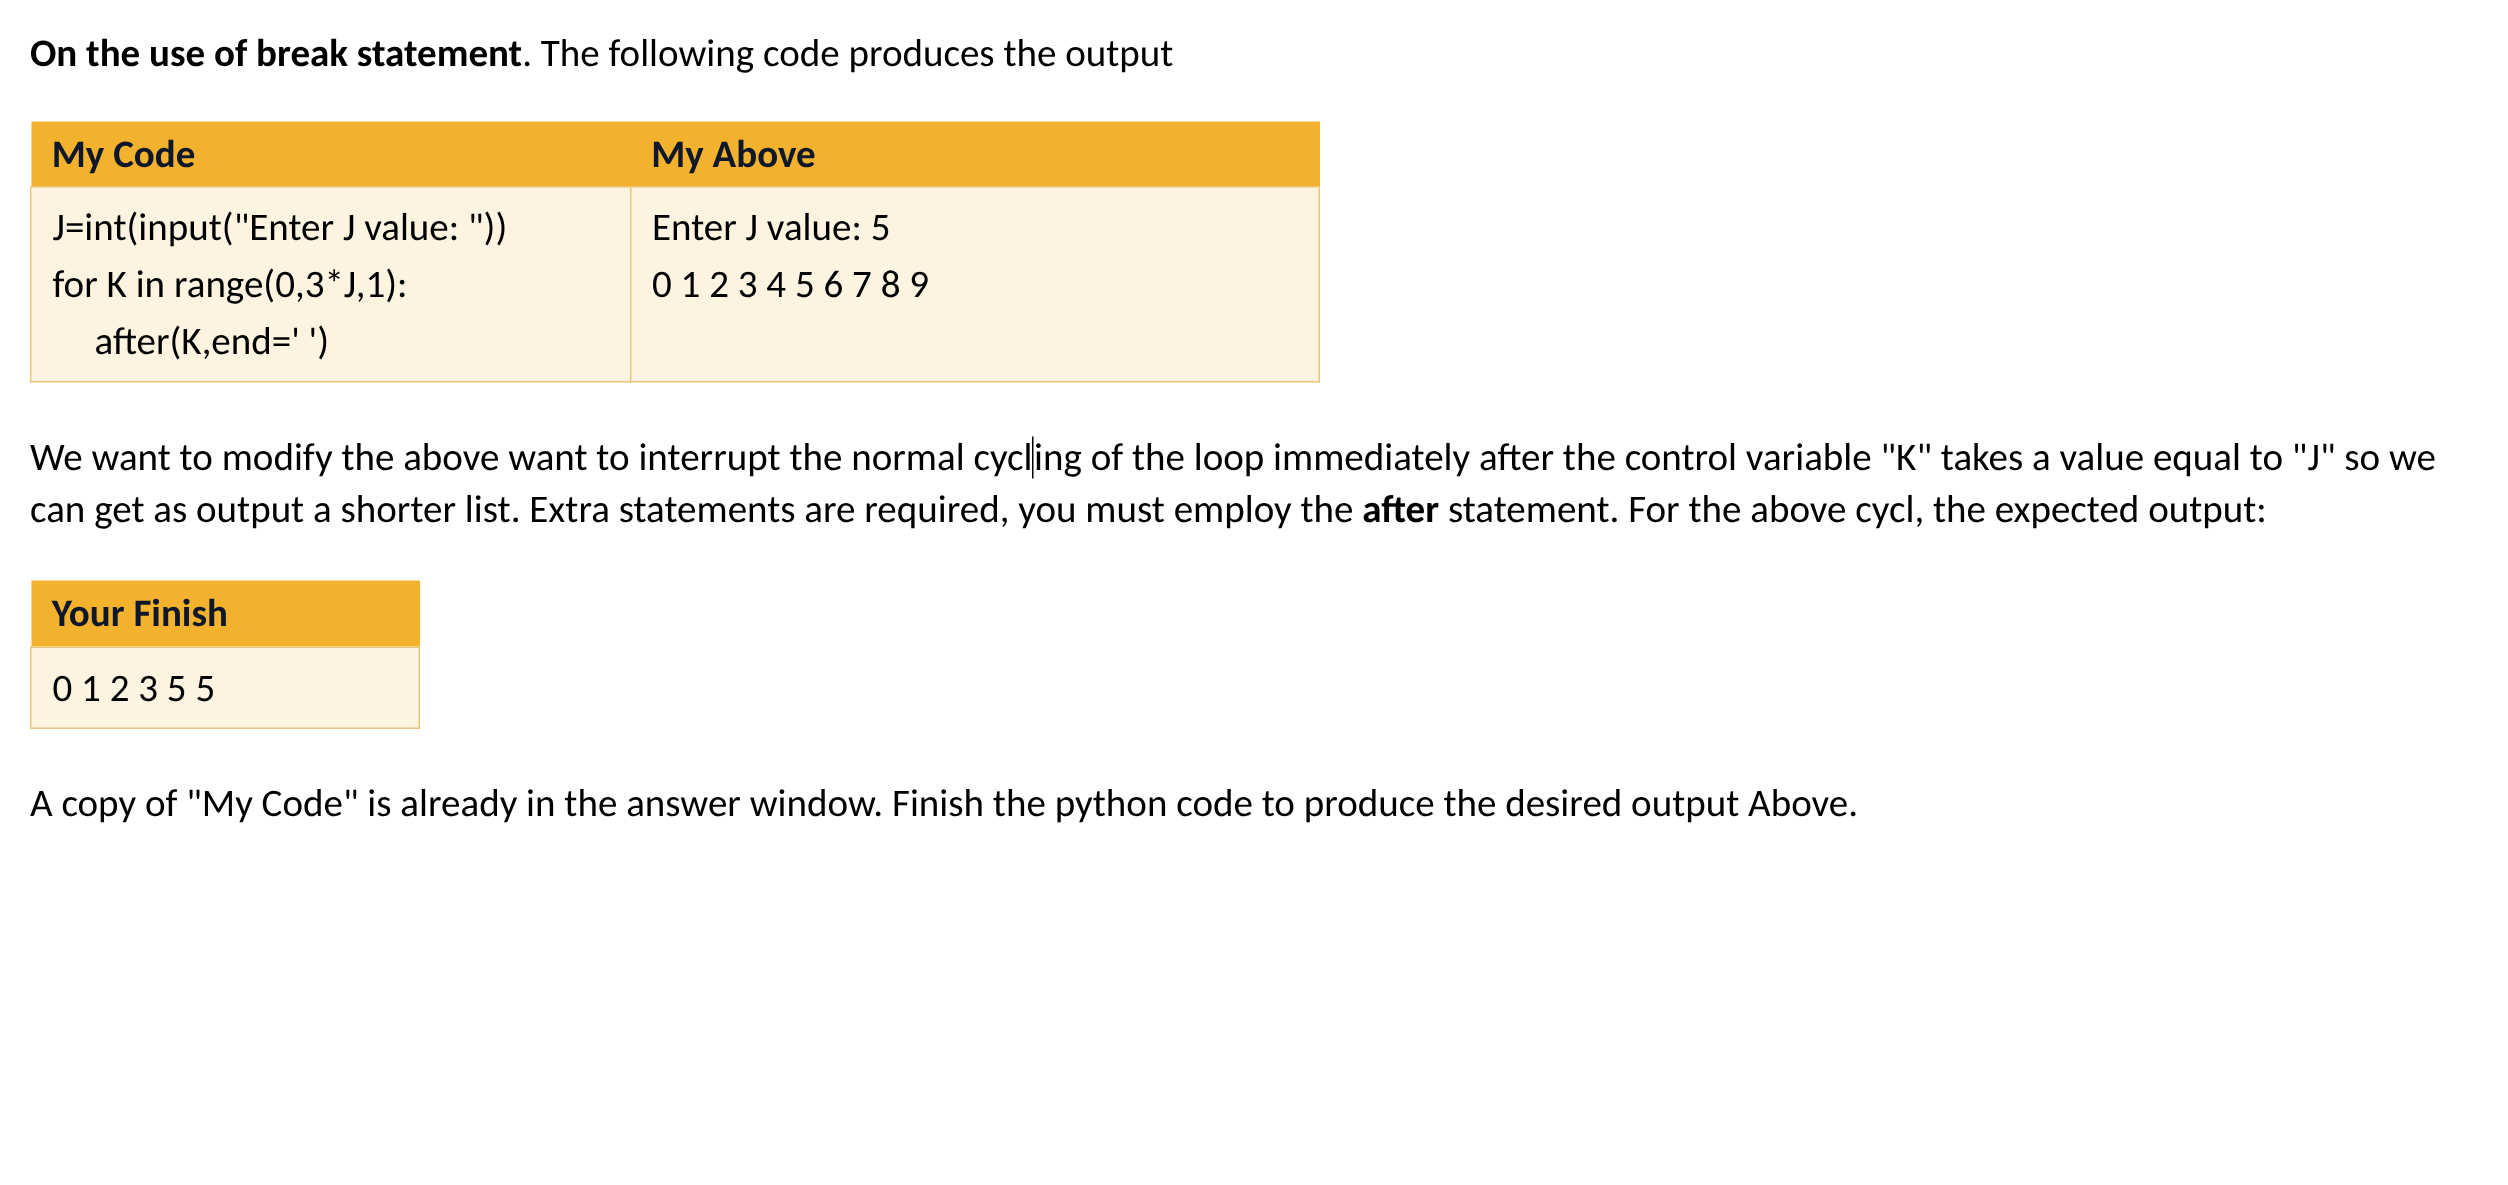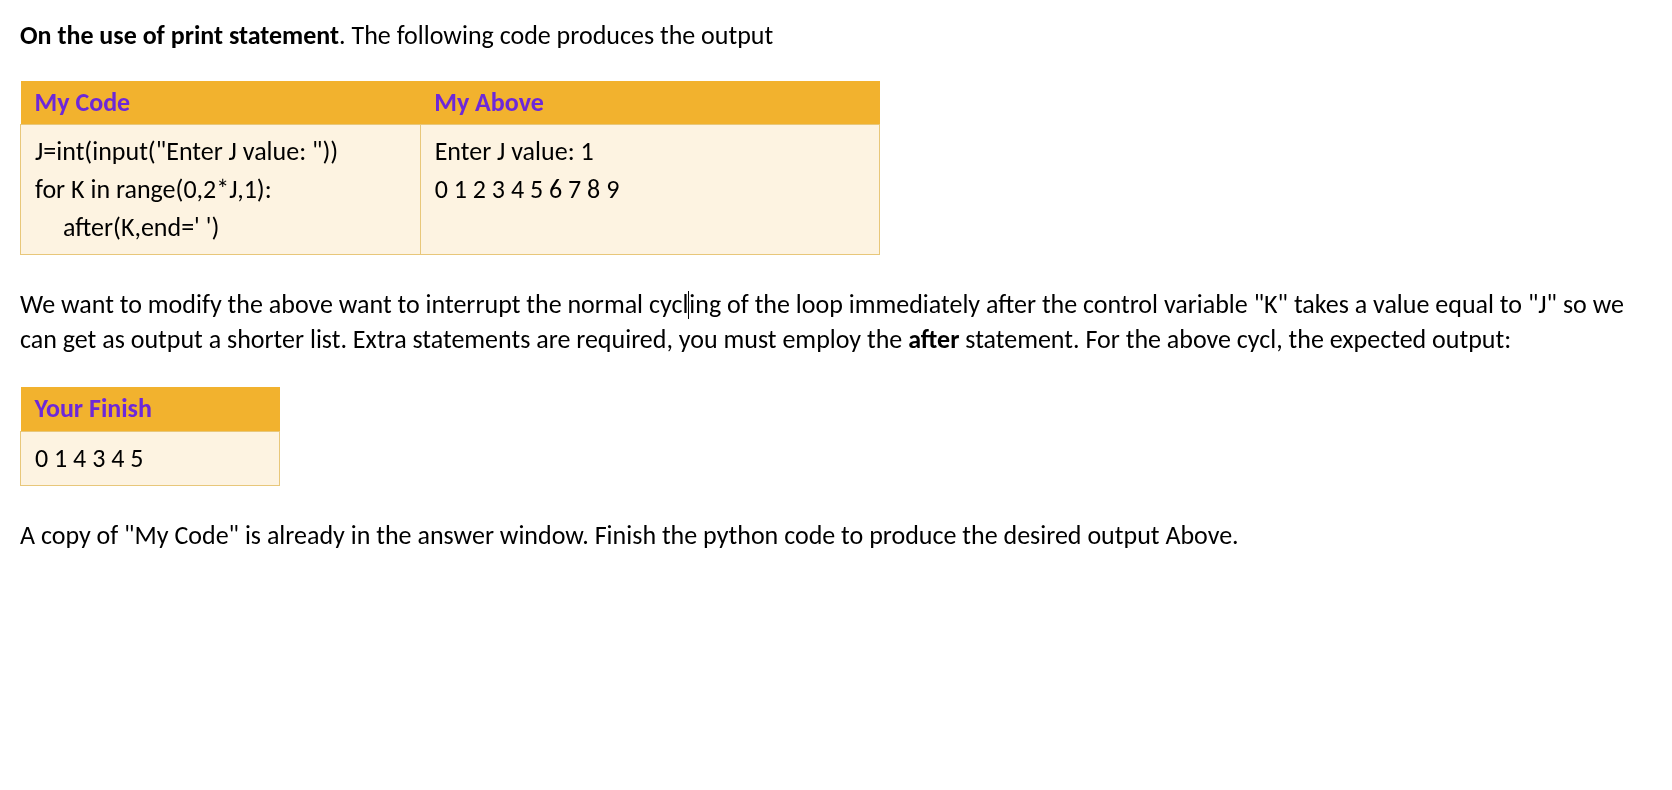--- a/index.html
+++ b/index.html
@@ -22,21 +22,21 @@
       font-weight: bold;
     }
     .table-container {
       margin-bottom: 32px;
     }
     table {
       border-collapse: collapse;
     }
     th {
       background-color: #f2b22e;
-      color: #6d28d9;
+      color: #0f172a;
       font-weight: bold;
       text-align: left;
       padding: 4px 14px 4px 14px;
       font-size: 26px;
     }
     td {
       background-color: #fdf3e1;
       border: 1px solid #e8c77a;
       padding: 8px 14px;
       vertical-align: top;
@@ -75,57 +75,57 @@
       vertical-align: middle;
       margin: 0 0px;
       position: relative;
       top: -2px;
     }
   </style>
 </head>
 <body>
 
 <div class="intro">
-  <span class="bold">On the use of print statement</span><span>. The following code produces the output</span>
+  <span class="bold">On the use of break statement</span><span>. The following code produces the output</span>
 </div>
 
 <div class="table-container">
   <table class="table1">
     <thead>
       <tr>
         <th>My Code</th>
         <th>My Above</th>
       </tr>
     </thead>
     <tbody>
       <tr>
         <td>
           <span>J=int(input("Enter J value: "))</span><br>
-          <span>for K in range(0,2*J,1):</span><br>
+          <span>for K in range(0,3*J,1):</span><br>
           <span class="code-indent">after(K,end=' ')</span>
         </td>
         <td>
-          <span>Enter J value: 1</span><br>
+          <span>Enter J value: 5</span><br>
           <span>0 1 2 3 4 5 6 7 8 9</span>
         </td>
       </tr>
     </tbody>
   </table>
 </div>
 
 <div class="para">
   <span>We want to modify the above want to interrupt the normal cycl</span><span class="cursor"></span><span>ing of the loop immediately after the control variable "K" takes a value equal to "J" so we can get as output a shorter list. Extra statements are required, you must employ the </span><span class="bold">after</span><span> statement.  For the above cycl, the expected output:</span>
 </div>
 
 <table class="table2">
   <thead>
     <tr>
       <th>Your Finish</th>
     </tr>
   </thead>
   <tbody>
     <tr>
-      <td>0 1 4 3 4 5</td>
+      <td>0 1 2 3 5 5</td>
     </tr>
   </tbody>
 </table>
 
 <div>A copy of "My Code" is already in the answer window. Finish the python code to produce the desired output Above.</div>
 
 </body></html>

